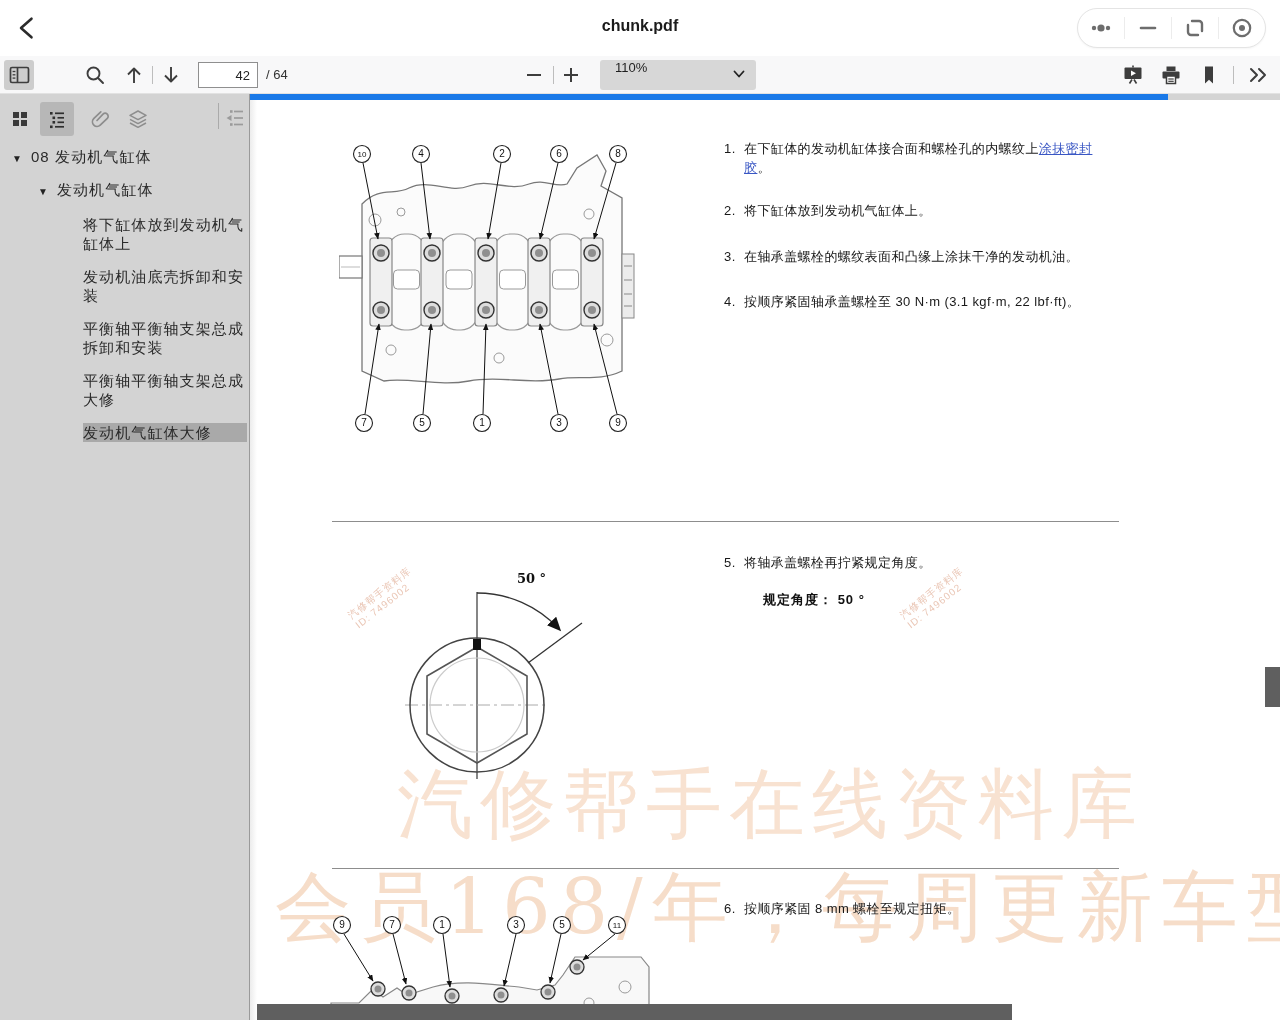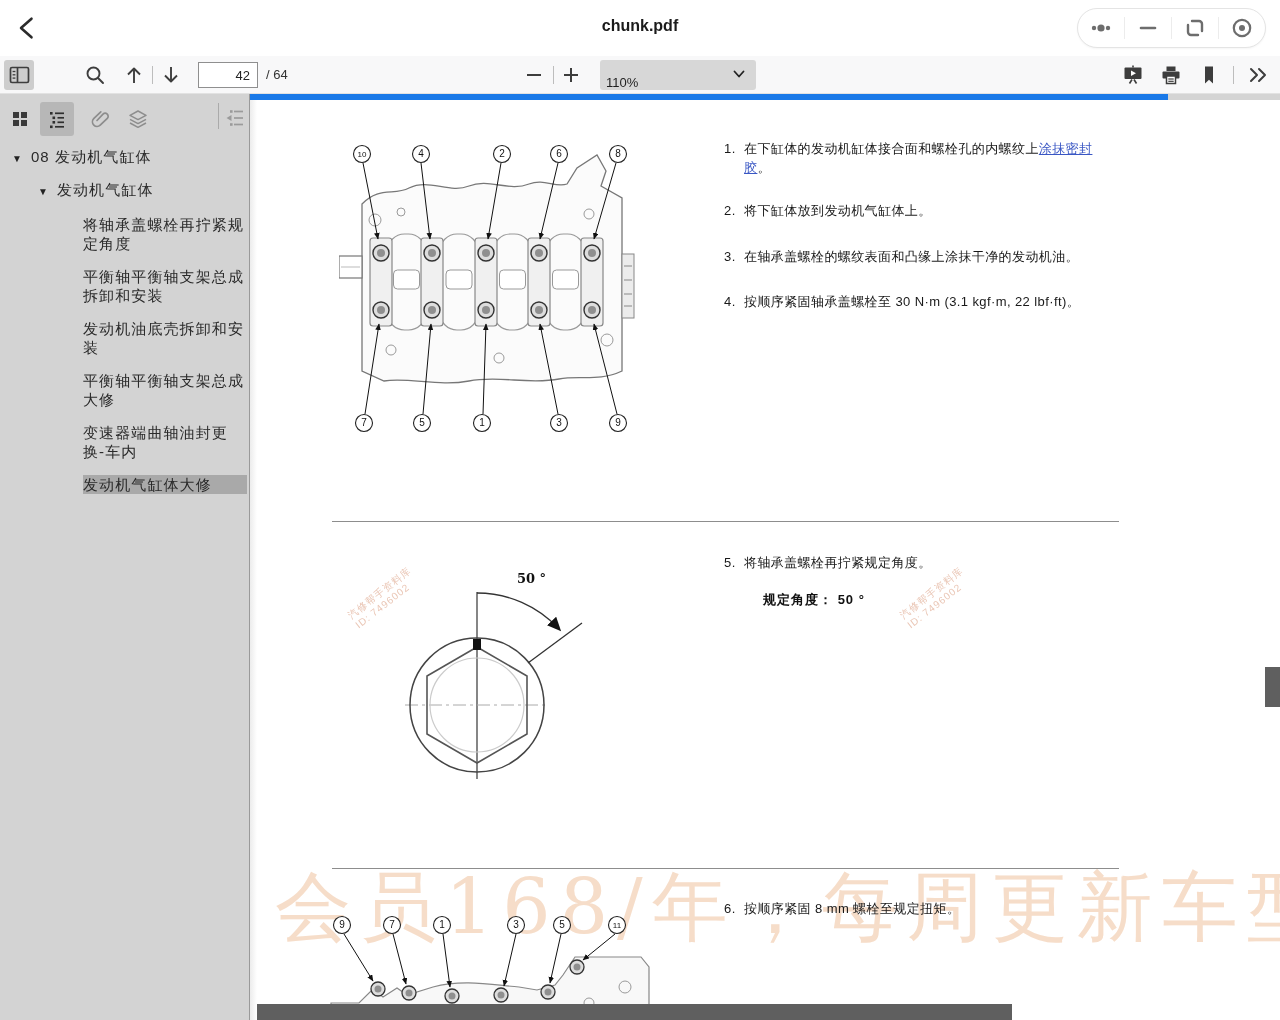--- a/index.html
+++ b/index.html
@@ -14,21 +14,21 @@
   .pill-btn { width:46px; height:40px; display:flex; align-items:center; justify-content:center; cursor:pointer; }
   .pill-sep { width:1px; height:22px; background:#ececec; }
 
   
   .toolbar { position:absolute; left:0; top:56px; width:1280px; height:38px; background:#f8f8f9; border-bottom:1px solid #e2e2e2; }
   .tb-btn { position:absolute; top:4px; width:30px; height:30px; display:flex; align-items:center; justify-content:center; border-radius:3px; cursor:pointer; }
   .tb-btn.active { background:#cdcdcd; }
   .tb-sep { position:absolute; top:10px; width:1px; height:18px; background:#bdbdbd; }
   .page-input { position:absolute; left:198px; top:6px; width:60px; height:26px; border:1px solid #8f8f8f; background:#fff; text-align:right; padding-right:7px; font-size:13px; color:#222; }
   .page-total { position:absolute; left:266px; top:11px; font-size:13px; color:#333; }
-  .zoom-select { position:absolute; left:600px; top:4px; width:156px; height:30px; background:#d7d7d7; border-radius:3px; display:flex; align-items:flex-end; padding-left:6px; font-size:13px; color:#1f1f1f; cursor:pointer; }
+  .zoom-select { position:absolute; left:600px; top:4px; width:156px; height:30px; background:#d7d7d7; border-radius:3px; display:flex; align-items:flex-start; padding-left:15px; font-size:13px; color:#1f1f1f; cursor:pointer; }
   .zoom-select svg { position:absolute; right:11px; top:10px; }
   .tb-right { position:absolute; right:0; top:0; height:38px; display:flex; align-items:center; gap:6px; padding-right:6px; }
   .tb-right .rbtn { width:32px; height:30px; display:flex; align-items:center; justify-content:center; cursor:pointer; }
   .tb-right .tb-sep2 { width:1px; height:18px; background:#bdbdbd; margin:0 2px; }
 
   
   .progress { position:absolute; left:250px; top:94px; width:1030px; height:6px; background:#d4d4d4; z-index:6; }
   .progress .fill { width:918px; height:6px; background:#1a79e8; }
 
   
@@ -250,34 +250,34 @@
             <rect x="6" y="16.2" width="2.6" height="2.6" fill="#9b9b9b"></rect>
             <polygon points="7.5,8 7.5,14 2.5,11" fill="#9b9b9b"></polygon>
           </svg>
         </div>
       </div>
 
       <div class="tree">
         <div class="t-root"><span class="caret">▼</span><span>08 发动机气缸体</span></div>
         <div class="t-child"><span class="caret">▼</span><span>发动机气缸体</span></div>
         <div class="t-items" id="treeItems">
-            <div class="t-item">将轴承盖螺栓再拧紧规定角度</div>
+            <div class="t-item">将下缸体放到发动机气缸体上</div>
+            <div class="t-item">发动机油底壳拆卸和安装</div>
             <div class="t-item">平衡轴平衡轴支架总成拆卸和安装</div>
-            <div class="t-item">发动机油底壳拆卸和安装</div>
             <div class="t-item">平衡轴平衡轴支架总成大修</div>
-            <div class="t-item">变速器端曲轴油封更换-车内</div>
             <div class="t-item selected">发动机气缸体大修</div>
           </div>
       </div>
     </aside>
 
     <div class="resizer"></div>
 
     <div class="content">
 
+      <div class="wm-big" style="left:140px; top:672px;">汽修帮手在线资料库</div>
       <div class="wm-big" style="left:18px; top:775px; letter-spacing:9px; color:#f6ddc9;">会员168/年，每周更新车型</div>
 
       <div class="wm-stamp" style="left:88px; top:492px;">
         <div>汽修帮手资料库</div>
         <div>ID: 7496002</div>
       </div>
       <div class="wm-stamp" style="left:640px; top:492px;">
         <div>汽修帮手资料库</div>
         <div>ID: 7496002</div>
       </div>

